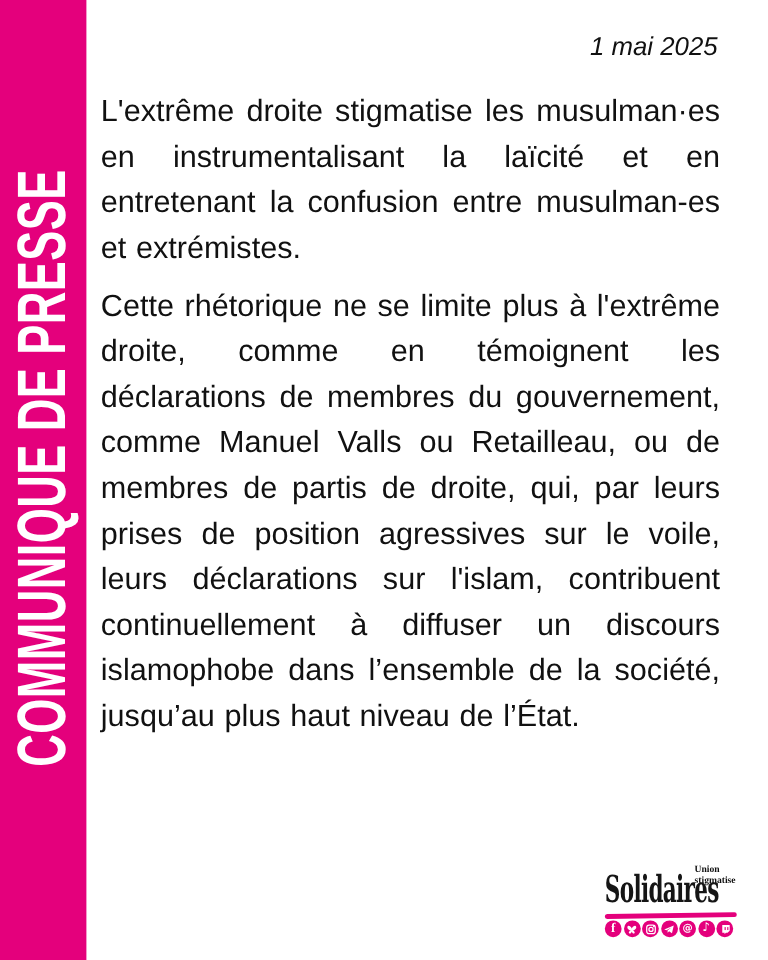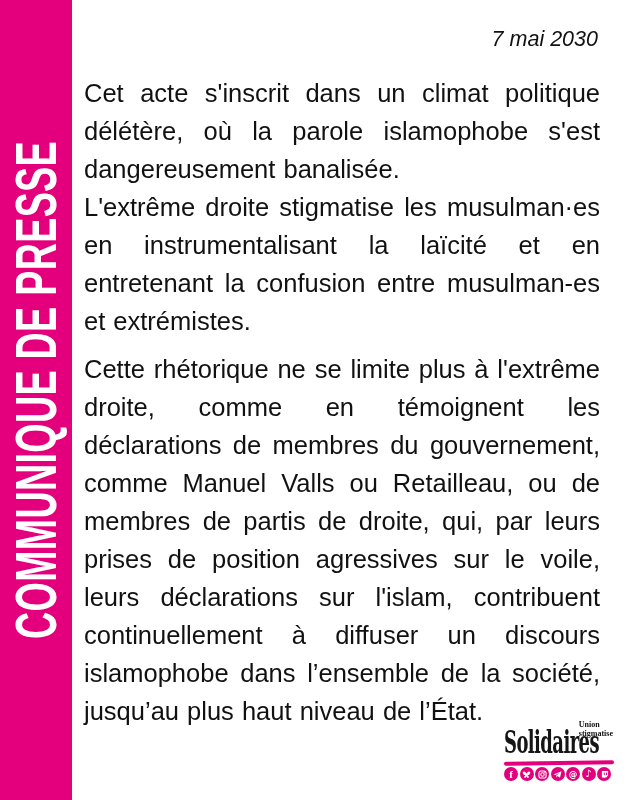--- a/index.html
+++ b/index.html
@@ -153,24 +153,23 @@
 </style>
 </head>
 <body>
 
 <div class="page">
 
   <div class="sidebar">
     <div class="sidebar-label">COMMUNIQUE DE PRESSE</div>
   </div>
 
-  <div class="date">7 mai 2030</div>
+  <div class="date">1 mai 2025</div>
 
   <div class="body-text">
-    <p>Cet acte s'inscrit dans un climat politique délétère, où la parole islamophobe s'est dangereusement banalisée.</p>
     <p>L'extrême droite stigmatise les musulman·es en instrumentalisant la laïcité et en entretenant la confusion entre musulman-es et extrémistes.</p>
     <p class="spaced">Cette rhétorique ne se limite plus à l'extrême droite, comme en témoignent les déclarations de membres du gouvernement, comme Manuel Valls ou Retailleau, ou de membres de partis de droite, qui, par leurs prises de position agressives sur le voile, leurs déclarations sur l'islam, contribuent continuellement à diffuser un discours islamophobe dans l’ensemble de la société, jusqu’au plus haut niveau de l’État.</p>
   </div>
 
   <div class="logo-block">
     <div class="logo-tagline">
       <div>Union</div>
       <div>stigmatise</div>
     </div>
     <div class="logo-name">Solidaires</div>

